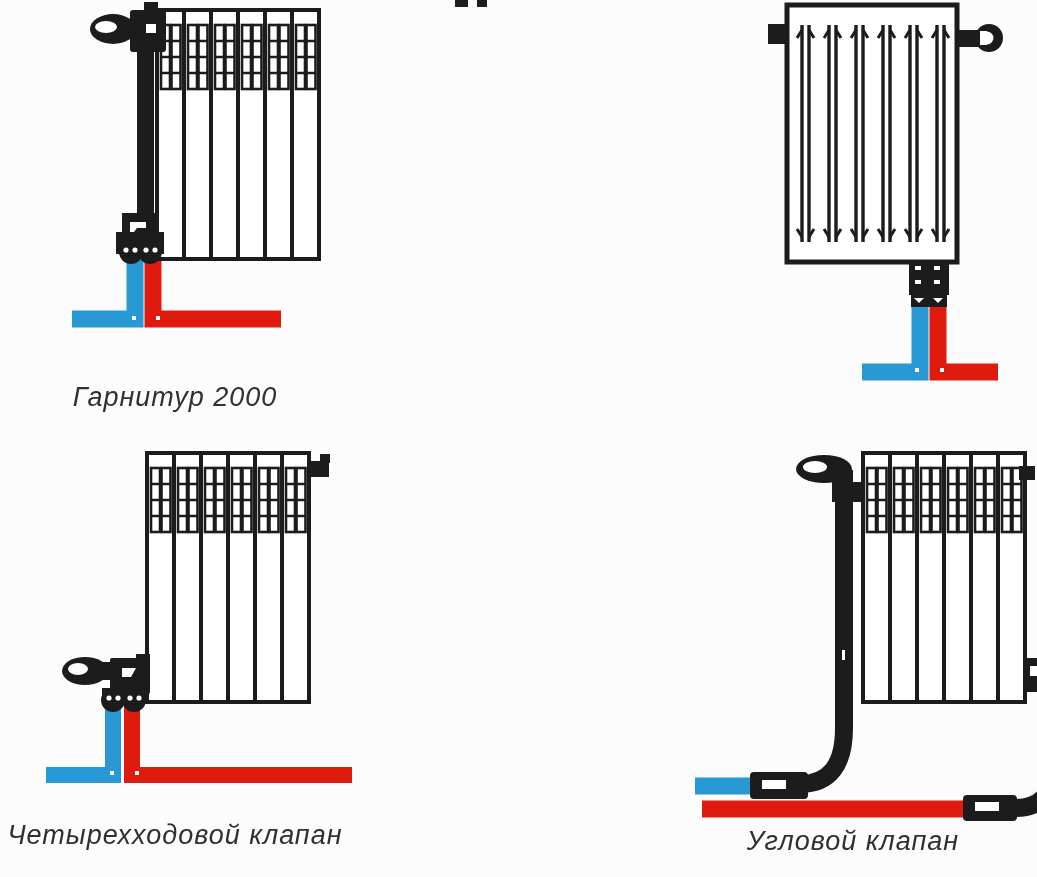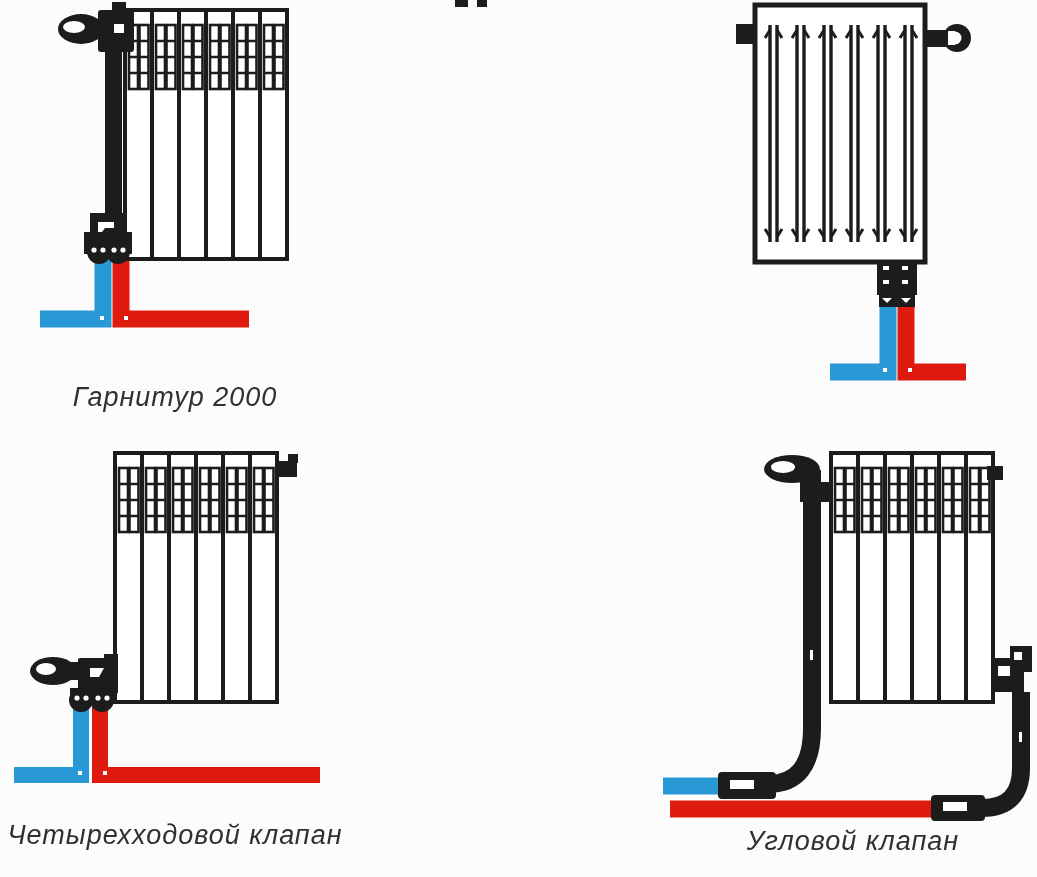--- a/index.html
+++ b/index.html
@@ -9,21 +9,21 @@
     --label-ink:#303030;
     --background:#fdfcfd;
   }
   html,body{margin:0;padding:0;}
   body{
     background:var(--background);
     font-family:"Liberation Sans", sans-serif;
     width:1037px;height:877px;position:relative;overflow:hidden;
   }
   .canvas{position:absolute;left:0;top:0;width:1037px;height:877px;}
-  .fig{position:absolute;}
+  .fig{position:absolute;padding-left:32px;}
   .fig svg{display:block;color:var(--pipe-black);}
   .diagram-label{
     position:absolute;
     font-style:italic;
     font-size:27px;
     letter-spacing:1px;
     color:var(--label-ink);
     text-align:center;
     white-space:nowrap;
   }

